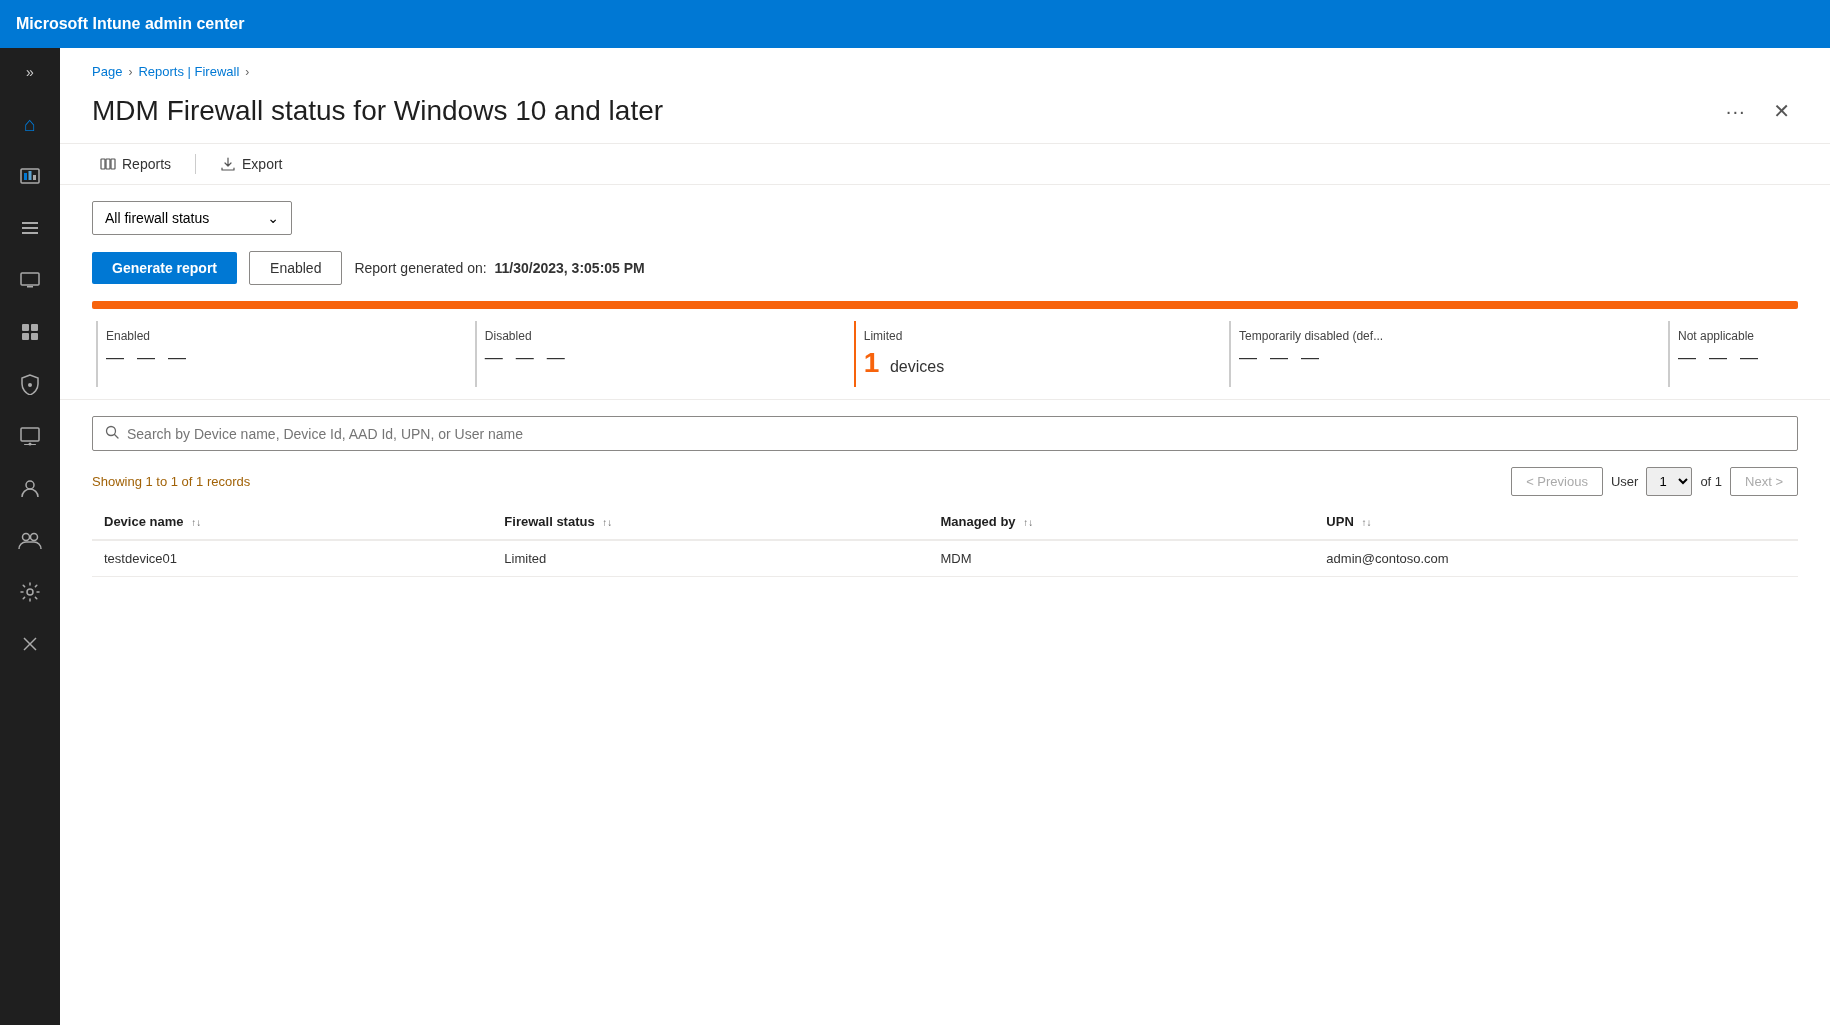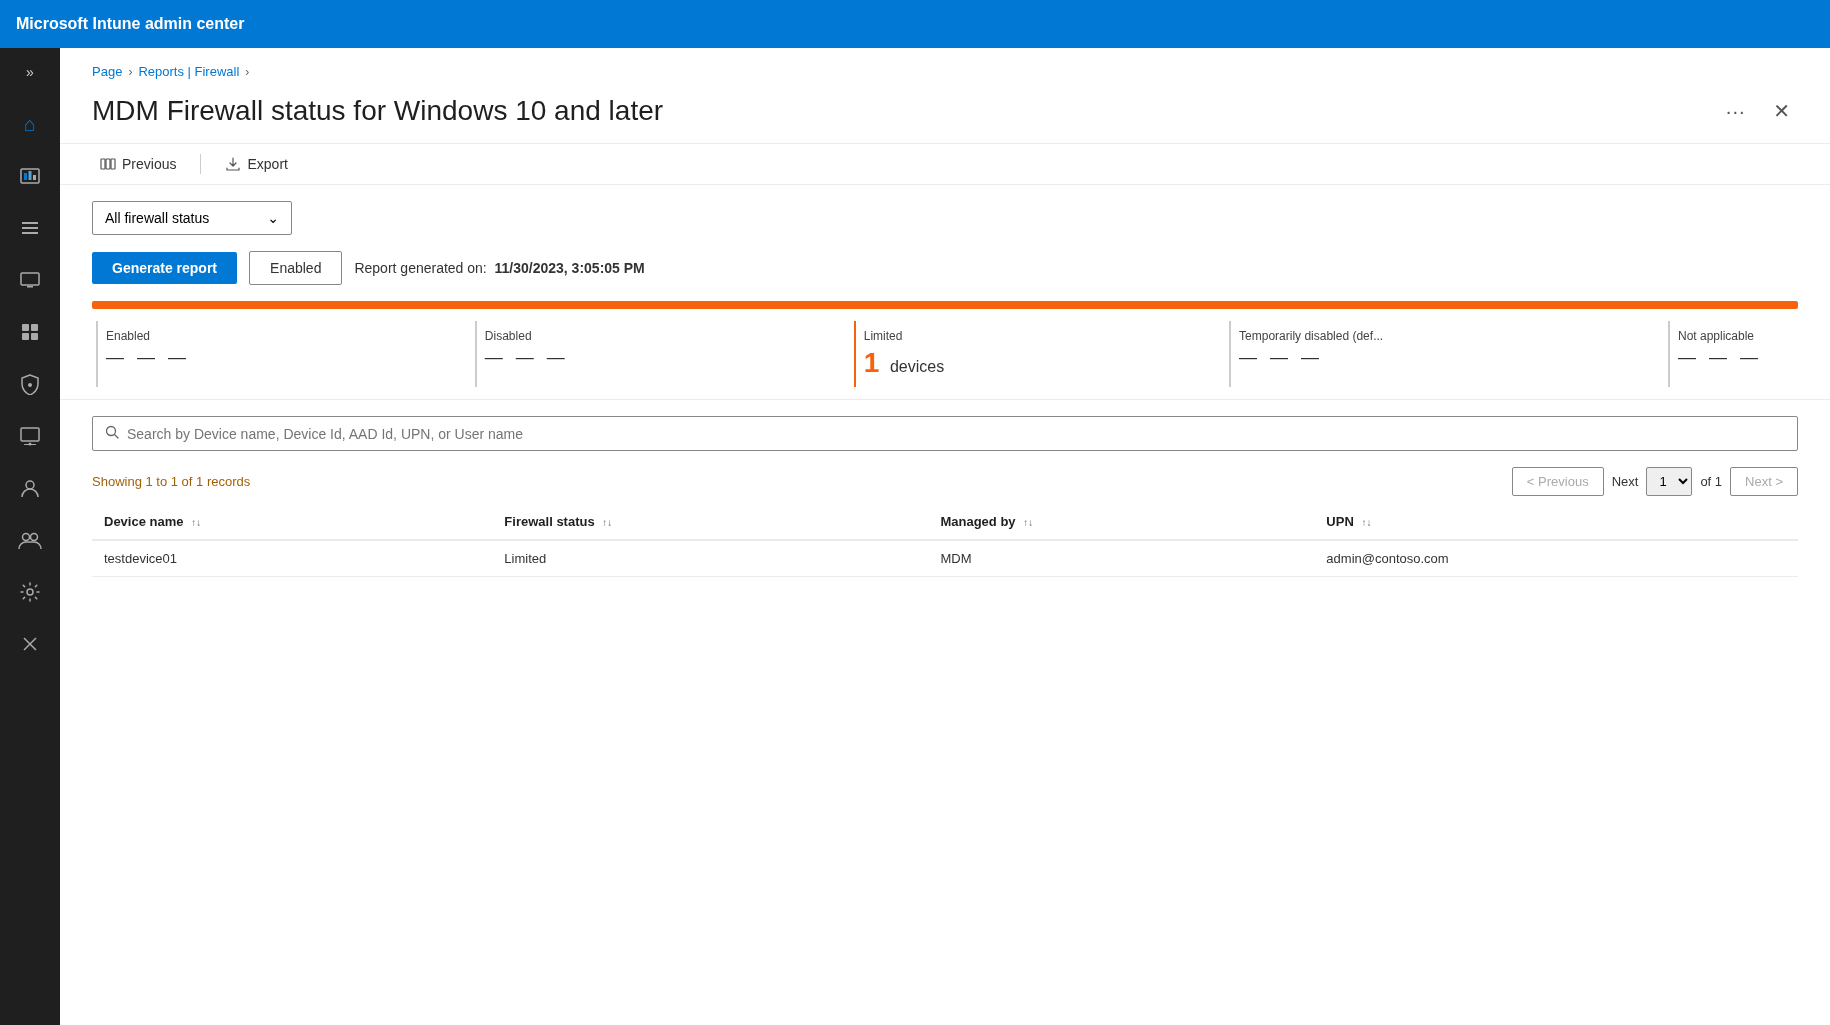--- a/index.html
+++ b/index.html
@@ -388,21 +388,21 @@
       <button class="header-close-btn">✕</button>
     </div>
 
     <div class="toolbar">
       <button class="toolbar-btn">
         <svg width="16" height="16" viewBox="0 0 16 16" fill="none">
             <rect x="1" y="3" width="4" height="10" rx="0.5" stroke="#555" stroke-width="1.2"></rect>
             <rect x="6" y="3" width="4" height="10" rx="0.5" stroke="#555" stroke-width="1.2"></rect>
             <rect x="11" y="3" width="4" height="10" rx="0.5" stroke="#555" stroke-width="1.2"></rect>
           </svg>
-        <span>Previous</span>
+        <span>Reports</span>
       </button>
       <div class="toolbar-divider"></div>
       <button class="toolbar-btn">
         <svg width="16" height="16" viewBox="0 0 16 16" fill="none">
             <path d="M8 2v8M5 7l3 3 3-3M2 12v2h12v-2" stroke="#555" stroke-width="1.2" stroke-linecap="round" stroke-linejoin="round"></path>
           </svg>
         <span>Export</span>
       </button>
     </div>
 
@@ -459,21 +459,21 @@
             </svg>
         </span>
         <input class="search-input" type="text" placeholder="Search by Device name, Device Id, AAD Id, UPN, or User name" style="">
       </div>
     </div>
 
     <div class="records-row">
       <span class="records-text">Showing 1 to 1 of 1 records</span>
       <div class="pagination">
         <button class="page-btn" disabled="">&lt; Previous</button>
-        <span class="page-label">Next</span>
+        <span class="page-label">User</span>
         <select class="page-select">
           <option>1</option>
         </select>
         <span class="page-label">of 1</span>
         <button class="page-btn" disabled="">Next &gt;</button>
       </div>
     </div>
 
     <div class="table-section">
       <table>

